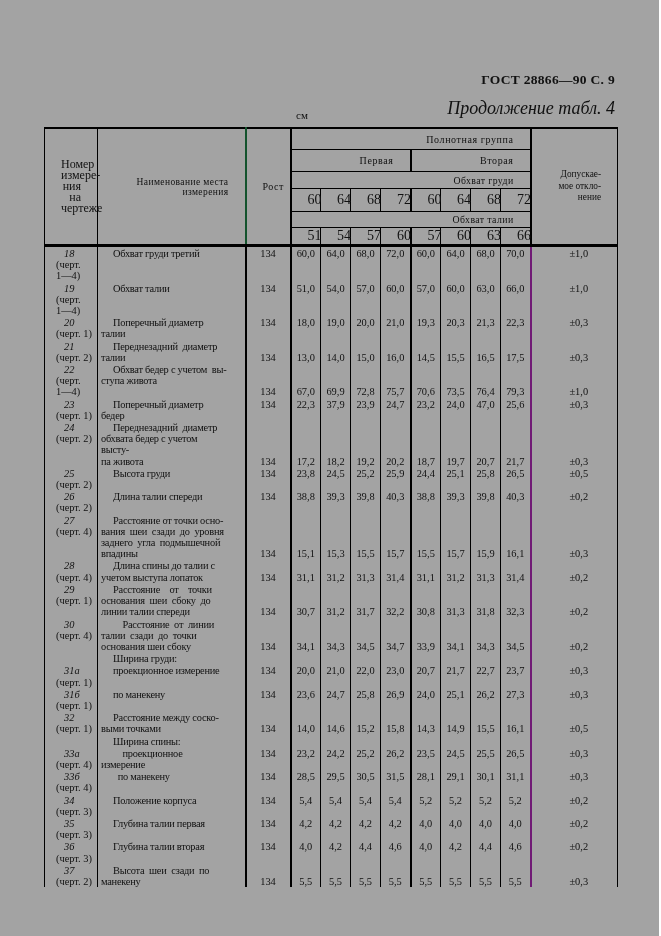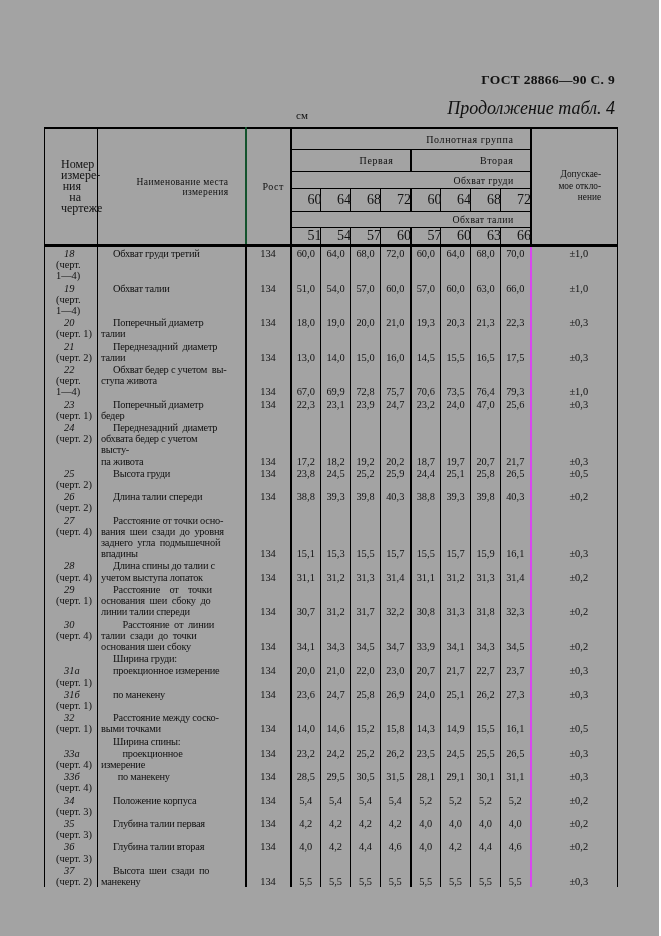--- a/index.html
+++ b/index.html
@@ -95,21 +95,21 @@
     white-space: pre-wrap;
     text-indent: 12px;
     text-align: left;
     letter-spacing: -0.25px;
     padding-left: 3px;
     padding-right: 17px;
     border-left: 1px solid #000;
   }
   td.c-rost { text-align: center; border-left: 2px solid #000; }
   td.c-val { text-align: center; }
-  td.c-tol { text-align: center; border-left: 2px solid #d946ef; padding-left: 10px; }
+  td.c-tol { text-align: center; border-left: 2px solid #701a75; padding-left: 10px; }
   tbody td:nth-child(4) { border-left: 2px solid #000; }
   tbody td:nth-child(5), tbody td:nth-child(6), tbody td:nth-child(7),
   tbody td:nth-child(9), tbody td:nth-child(10), tbody td:nth-child(11) { border-left: 1px solid #000; }
   tbody td:nth-child(8) { border-left: 2px solid #000; }
   tr.v-bottom td.c-rost, tr.v-bottom td.c-val, tr.v-bottom td.c-tol {
     vertical-align: bottom;
     padding-bottom: 0;
   }
 </style>
 </head>
@@ -271,21 +271,21 @@
     <td class="c-tol">±1,0</td>
   </tr>
         <tr>
     <td class="c-num">
       <div class="num-id">23</div>
       <div class="num-ref">(черт. 1)</div>
     </td>
     <td class="c-name">Поперечный диаметр бедер</td>
     <td class="c-rost">134</td>
     <td class="c-val">22,3</td>
-    <td class="c-val">23,1</td>
+    <td class="c-val">37,9</td>
     <td class="c-val">23,9</td>
     <td class="c-val">24,7</td>
     <td class="c-val">23,2</td>
     <td class="c-val">24,0</td>
     <td class="c-val">47,0</td>
     <td class="c-val">25,6</td>
     <td class="c-tol">±0,3</td>
   </tr>
         <tr class="v-bottom">
     <td class="c-num">

